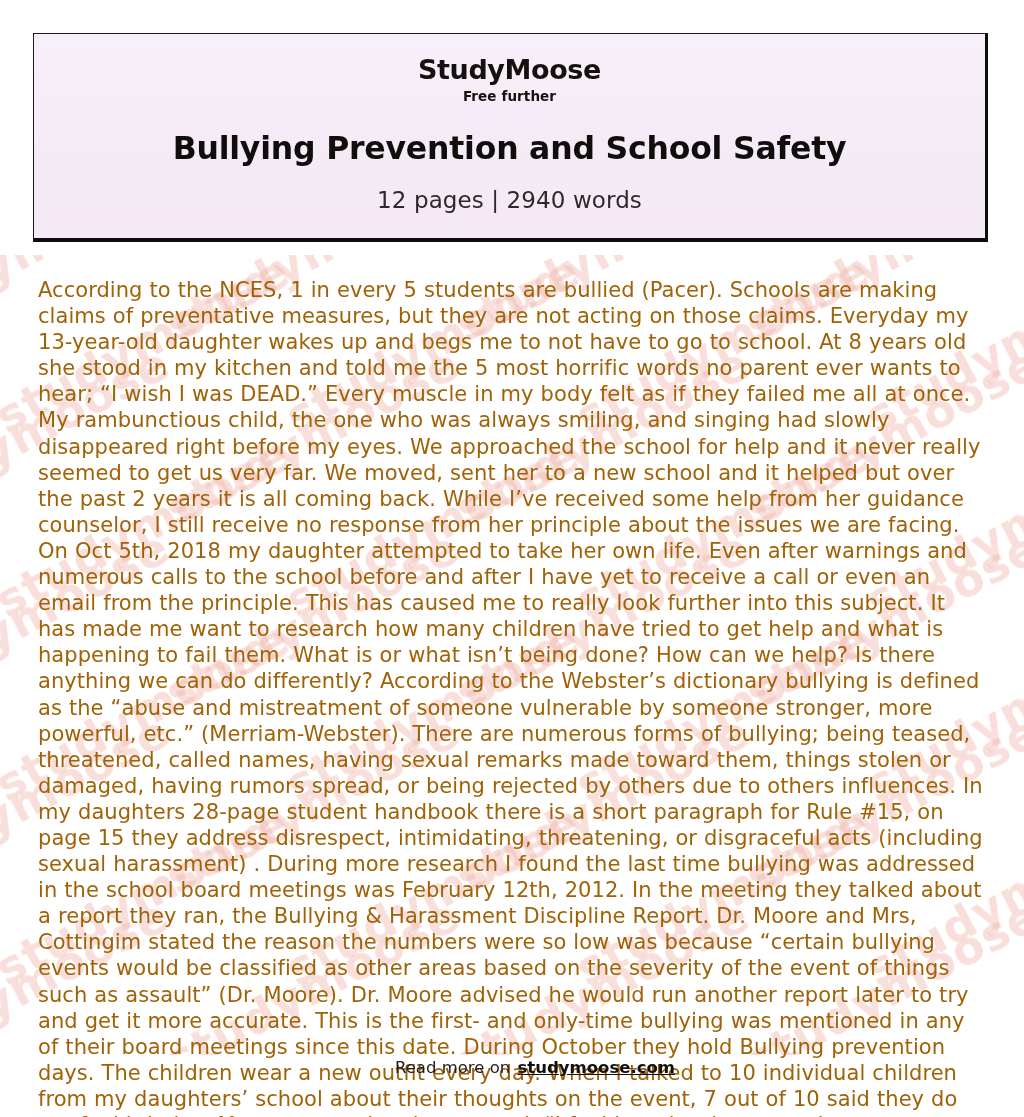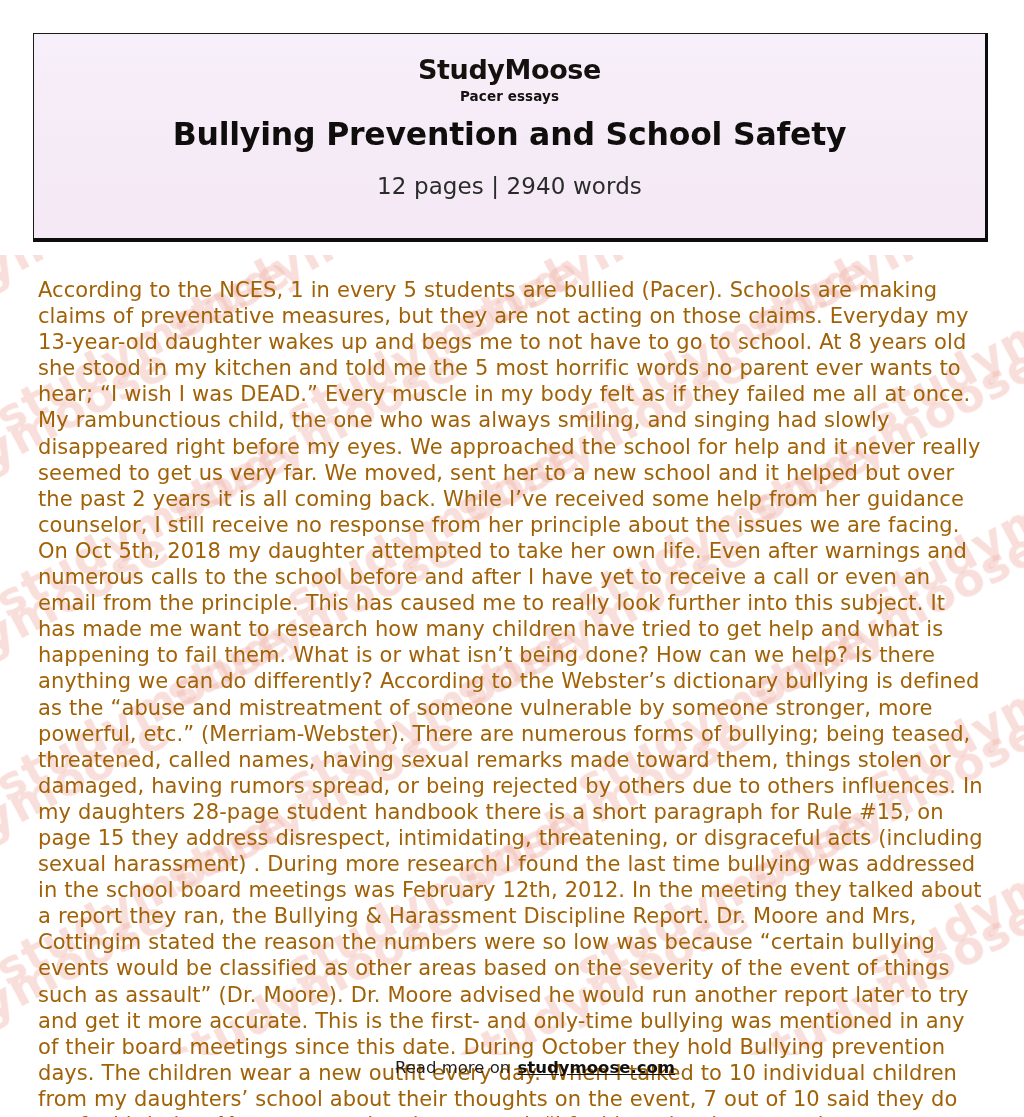--- a/index.html
+++ b/index.html
@@ -64,21 +64,21 @@
     line-height: 1.05;
   }
   #brand-tagline {
     margin-top: 4px;
     font-size: 13.5px;
     font-weight: 700;
     color: #14110f;
     letter-spacing: 0.1px;
   }
   #doc-title {
-    margin-top: 12px;
+    margin-top: 26px;
     font-size: 31.5px;
     font-weight: 800;
     color: #100e0d;
     letter-spacing: -0.2px;
     line-height: 1.15;
     padding: 0 24px;
   }
   #doc-meta {
     margin-top: 20px;
     font-size: 23px;
@@ -164,21 +164,21 @@
     <span class="wm" style="color: rgb(240, 185, 176); left: 560px; top: 614px;">studymoose</span>
     <span class="wm" style="color: rgb(240, 185, 176); left: 850px; top: 614px;">studymoose</span>
     <span class="wm" style="color: rgb(240, 185, 176); left: -140px; top: 706px;">studymoose</span>
     <span class="wm" style="color: rgb(240, 185, 176); left: 150px; top: 706px;">studymoose</span>
     <span class="wm" style="color: rgb(240, 185, 176); left: 440px; top: 706px;">studymoose</span>
     <span class="wm" style="color: rgb(240, 185, 176); left: 730px; top: 706px;">studymoose</span>
   </div>
 
 <div id="header-card">
   <div id="brand-name">StudyMoose</div>
-  <div id="brand-tagline">Pacer essays</div>
+  <div id="brand-tagline">Free further</div>
   <div id="doc-title">Bullying Prevention and School Safety</div>
   <div id="doc-meta">12 pages | 2940 words</div>
 </div>
 
 <div id="essay-body">
   <p>According to the NCES, 1 in every 5 students are bullied (Pacer). Schools are making claims of preventative measures, but they are not acting on those claims. Everyday my 13-year-old daughter wakes up and begs me to not have to go to school. At 8 years old she stood in my kitchen and told me the 5 most horrific words no parent ever wants to hear; “I wish I was DEAD.” Every muscle in my body felt as if they failed me all at once. My rambunctious child, the one who was always smiling, and singing had slowly disappeared right before my eyes. We approached the school for help and it never really seemed to get us very far. We moved, sent her to a new school and it helped but over the past 2 years it is all coming back. While I’ve received some help from her guidance counselor, I still receive no response from her principle about the issues we are facing. On Oct 5th, 2018 my daughter attempted to take her own life. Even after warnings and numerous calls to the school before and after I have yet to receive a call or even an email from the principle. This has caused me to really look further into this subject. It has made me want to research how many children have tried to get help and what is happening to fail them. What is or what isn’t being done? How can we help? Is there anything we can do differently? According to the Webster’s dictionary bullying is defined as the “abuse and mistreatment of someone vulnerable by someone stronger, more powerful, etc.” (Merriam-Webster). There are numerous forms of bullying; being teased, threatened, called names, having sexual remarks made toward them, things stolen or damaged, having rumors spread, or being rejected by others due to others influences. In my daughters 28-page student handbook there is a short paragraph for Rule #15, on page 15 they address disrespect, intimidating, threatening, or disgraceful acts (including sexual harassment) . During more research I found the last time bullying was addressed in the school board meetings was February 12th, 2012. In the meeting they talked about a report they ran, the Bullying &amp; Harassment Discipline Report. Dr. Moore and Mrs, Cottingim stated the reason the numbers were so low was because “certain bullying events would be classified as other areas based on the severity of the event of things such as assault” (Dr. Moore). Dr. Moore advised he would run another report later to try and get it more accurate. This is the first- and only-time bullying was mentioned in any of their board meetings since this date. During October they hold Bullying prevention days. The children wear a new outfit every day. When I talked to 10 individual children from my daughters’ school about their thoughts on the event, 7 out of 10 said they do not feel it helps. My youngest daughter stated, “I feel it makes it worse; there are children who do not dress up because they either do not have the things to wear or their parents…</p>
 </div>
 
 <div id="footer">
   <span id="footer-label">Read more on</span>

